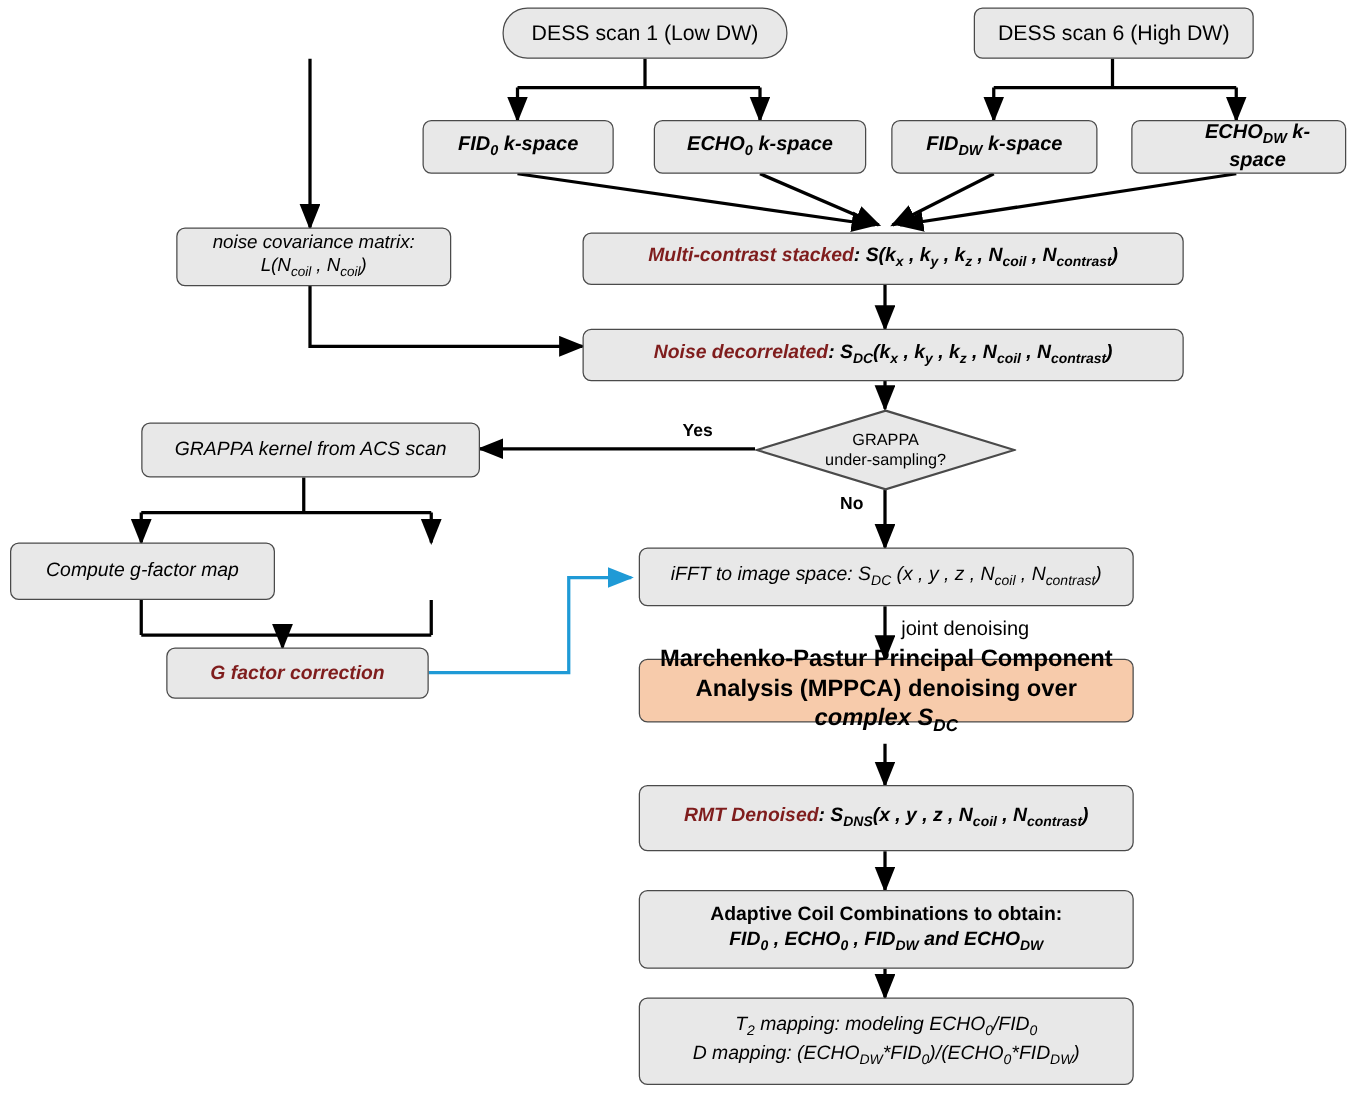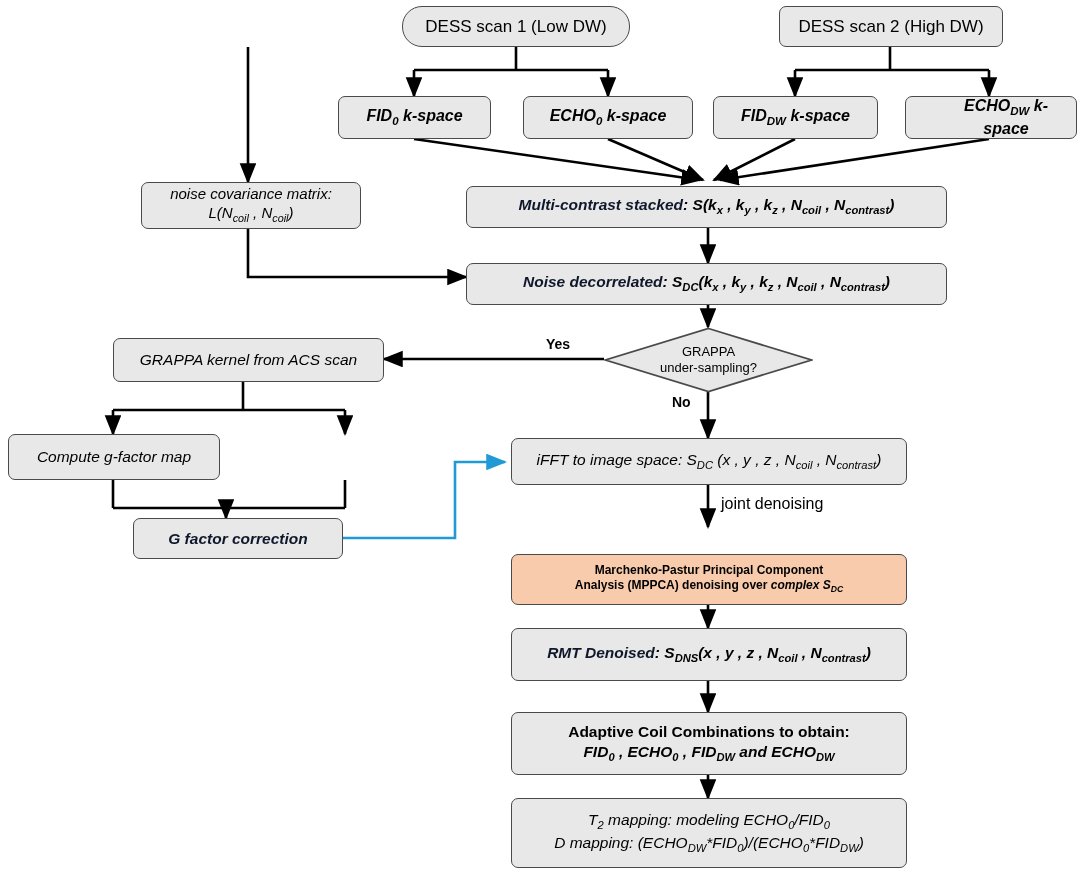--- a/index.html
+++ b/index.html
@@ -31,21 +31,21 @@
     line-height: 1.25;
     padding: 2px 6px;
   }
   .node.orange {
     background: #f7cbab;
     border-color: #4a4a4a;
   }
   .node .inner { width: 100%; }
   .italic { font-style: italic; }
   .bold { font-weight: bold; }
-  .blue { color: #0f172a; }
+  .blue { color: #7f1d1d; }
   .red { color: #000000; }
   .sub {
     font-size: 0.72em;
     vertical-align: sub;
     font-style: italic;
   }
   .diamond {
     position: absolute;
     box-sizing: border-box;
   }
@@ -153,21 +153,21 @@
       <path d="M708,775 L708,798" marker-end="url(#arrow)"></path>
     </g>
   </svg>
 
 
   <div class="node" style="left:402px; top:6px; width:228px; height:41px; font-size:17px;border-radius:20px;">
     <span class="inner">DESS scan 1 (Low DW)</span>
   </div>
 
   <div class="node" style="left:779px; top:6px; width:224px; height:41px; font-size:17px;">
-    <span class="inner">DESS scan 2 (High DW)</span>
+    <span class="inner">DESS scan 6 (High DW)</span>
   </div>
 
   <div class="node italic bold" style="left:338px; top:96px; width:153px; height:43px; font-size:16px;">
     <span class="inner">
       <span>FID</span><span class="sub">0</span><span> k-space</span>
     </span>
   </div>
 
   <div class="node italic bold" style="left:523px; top:96px; width:170px; height:43px; font-size:16px;">
     <span class="inner">
@@ -232,21 +232,21 @@
   <div class="node italic bold" style="left:133px; top:518px; width:210px; height:41px; font-size:15.5px;">
     <span class="inner blue">G factor correction</span>
   </div>
 
   <div class="node italic" style="left:511px; top:438px; width:396px; height:47px; font-size:15.5px;">
     <span class="inner">
       <span>iFFT to image space:  S</span><span class="sub">DC</span><span> (x , y , z , N</span><span class="sub">coil</span><span> , N</span><span class="sub">contrast</span><span>)</span>
     </span>
   </div>
 
-  <div class="node orange bold" style="left:511px; top:527px; width:396px; height:51px; font-size:12px;margin-top:27px;">
+  <div class="node orange bold" style="left:511px; top:527px; width:396px; height:51px; font-size:19px;">
     <span class="inner">
       <span>Marchenko-Pastur Principal Component</span><br>
       <span>Analysis (MPPCA) denoising over </span><span class="italic">complex S</span><span class="sub">DC</span>
     </span>
   </div>
 
   <div class="node italic bold" style="left:511px; top:628px; width:396px; height:53px; font-size:15.5px;">
     <span class="inner">
       <span class="blue">RMT Denoised</span><span>:  S</span><span class="sub">DNS</span><span>(x , y , z , N</span><span class="sub">coil</span><span> , N</span><span class="sub">contrast</span><span>)</span>
     </span>

